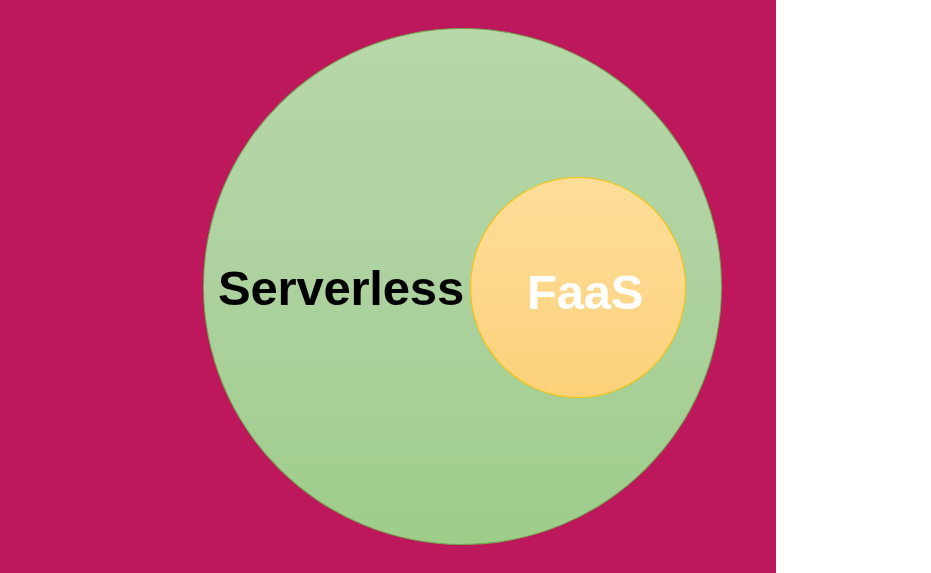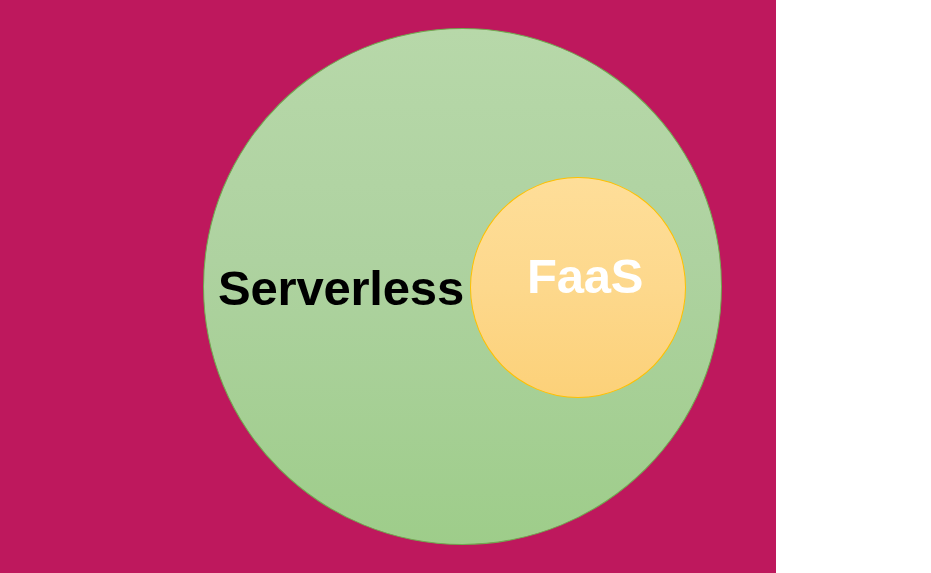--- a/index.html
+++ b/index.html
@@ -55,21 +55,21 @@
   }
   #outer-set-label {
     left: 218px;
     top: 264px;
     font-size: 49px;
     color: #000000;
     letter-spacing: -0.2px;
   }
   #inner-set-label {
     left: 527px;
-    top: 252px;
+    top: 268px;
     font-size: 49px;
     color: #FFFFFF;
     letter-spacing: -0.2px;
   }
 </style>
 </head>
 <body>
 
 <div id="diagram-canvas">
 

